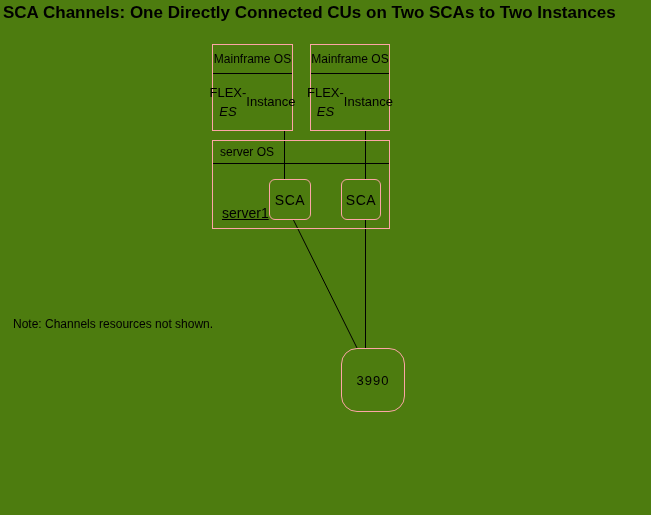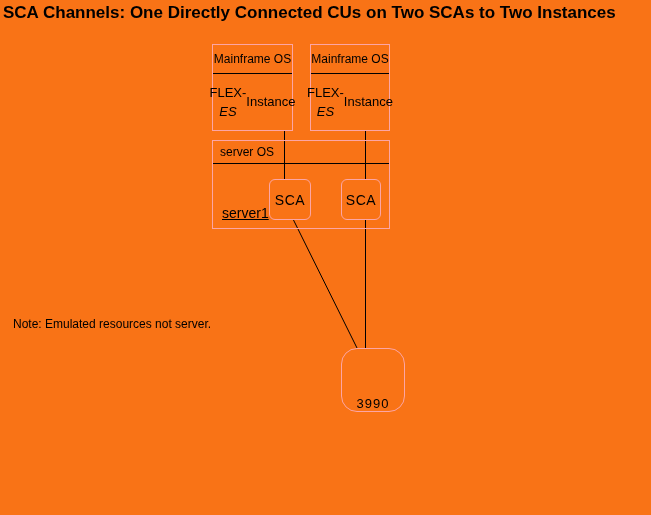--- a/index.html
+++ b/index.html
@@ -1,17 +1,17 @@
 <!DOCTYPE html>
 <html><head>
 <meta charset="utf-8">
 <style>
   html,body { margin:0; padding:0; background:#ffffff; }
   .canvas {
-    position:relative; width:651px; height:515px; background:#f97316;
+    position:relative; width:651px; height:515px; background:#4d7c0f;
     font-family:"Liberation Sans", sans-serif; color:#000000; overflow:hidden;
   }
   .title {
     position:absolute; left:3px; top:3px; font-size:17px; font-weight:bold;
     white-space:nowrap; letter-spacing:0px;
   }
   .connectors { position:absolute; left:0; top:0; pointer-events:none; }
   .box {
     position:absolute; border:1px solid #fca5a5; box-sizing:border-box;
     background:transparent;
@@ -35,21 +35,21 @@
   }
   .server1-label { position:absolute; left:9px; top:64px; font-size:14px;text-decoration:underline; }
   .sca {
     display:flex; align-items:center; justify-content:center;
     font-size:14px; letter-spacing:0.5px;border-radius:6px;
   }
   #sca1 { left:269px; top:179px; width:42px; height:41px; }
   #sca2 { left:341px; top:179px; width:40px; height:41px; }
   #cu {
     left:341px; top:348px; width:64px; height:64px; border-radius:16px;
-    display:flex; align-items:flex-end; justify-content:center;
+    display:flex; align-items:center; justify-content:center;
     font-size:13px; letter-spacing:1px;
   }
   .note { position:absolute; left:13px; top:317px; font-size:12px; }
   .caption { position:absolute; left:404px; top:494px; font-size:12px; }
 </style>
 </head>
 <body>
 
 <div class="canvas">
 
@@ -90,16 +90,16 @@
   </div>
 
   <div class="box sca" id="sca2">
     <span>SCA</span>
   </div>
 
   <div class="box" id="cu">
     <span>3990</span>
   </div>
 
-  <div class="note">Note: Emulated resources not server.</div>
+  <div class="note">Note: Channels resources not shown.</div>
 
 
 </div>
 
 </body></html>

